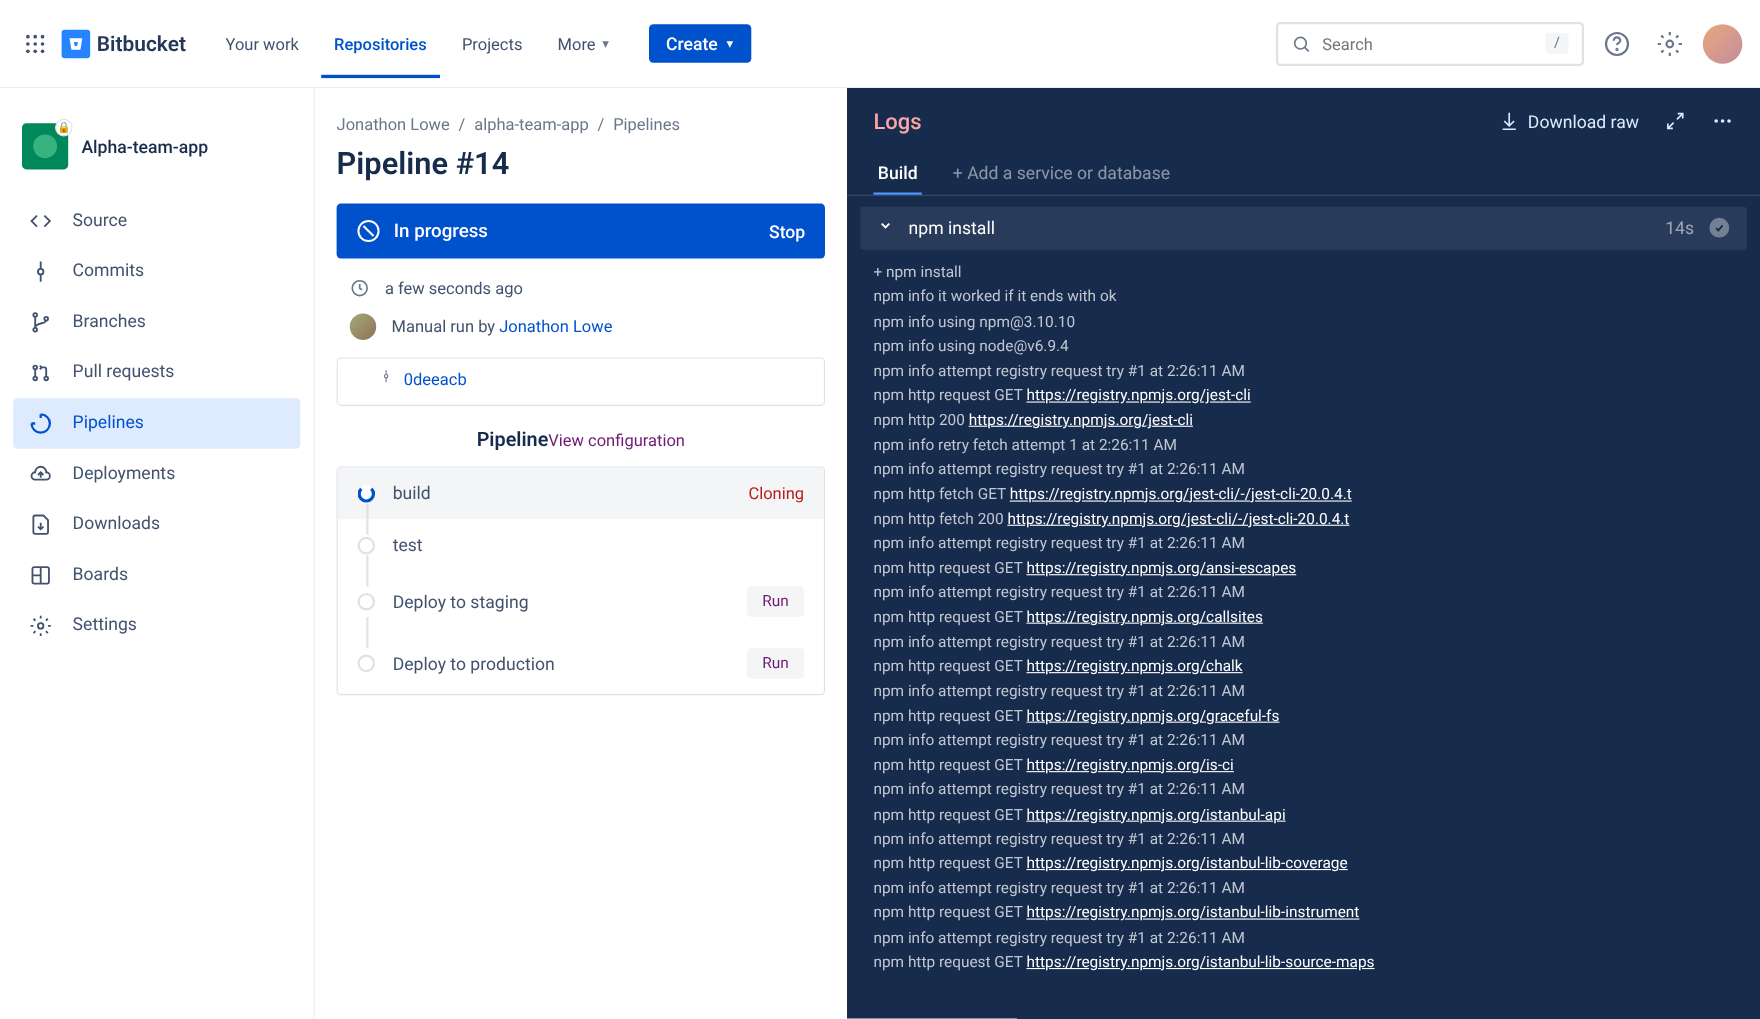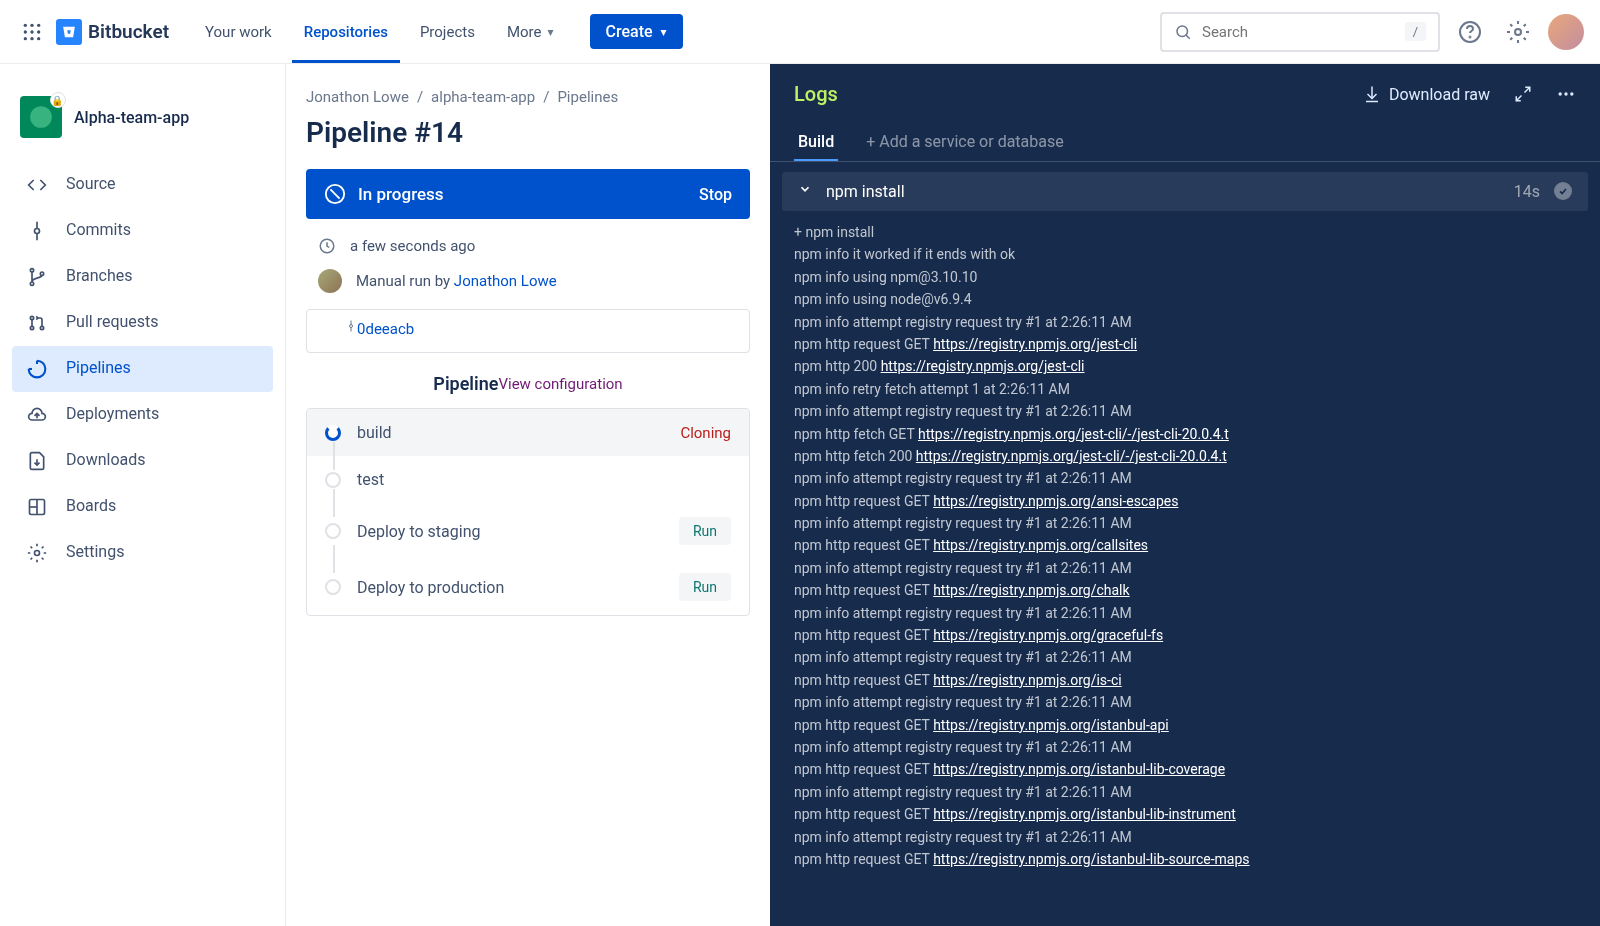--- a/index.html
+++ b/index.html
@@ -1,19 +1,19 @@
 <!DOCTYPE html>
 <html><head>
   <meta charset="utf-8">
   <style>
     * { box-sizing: border-box; margin: 0; padding: 0; font-family: -apple-system, BlinkMacSystemFont, "Segoe UI", Roboto, sans-serif; }
     body { width: 1600px; height: 926px; overflow: hidden; background: #fff; color: #172B4D; }
     
     
-    .topnav { height: 64px; border-bottom: 1px solid #EBECF0; display: flex; align-items: center; padding: 0 16px; }
+    .topnav { height: 80px; border-bottom: 1px solid #EBECF0; display: flex; align-items: center; padding: 0 16px; }
     .topnav-left { display: flex; align-items: center; gap: 8px; }
     .app-switcher { width: 32px; height: 32px; display: flex; align-items: center; justify-content: center; border-radius: 4px; cursor: pointer; }
     .logo-wrap { display: flex; align-items: center; gap: 6px; margin-right: 16px; cursor: pointer; }
     .logo-sq { width: 26px; height: 26px; background: #2684FF; border-radius: 3px; display: flex; align-items: center; justify-content: center; }
     .logo-text { font-weight: 600; font-size: 19px; color: #253858; }
     .nav-item { padding: 8px 12px; border-radius: 4px; cursor: pointer; font-size: 15px; color: #42526E; display: flex; align-items: center; gap: 6px; }
     .nav-item.active { color: #0052CC; font-weight: 500; border-bottom: 3px solid #0052CC; border-radius: 0; margin-top: 3px; height: 60px; }
     .create-btn { background: #0052CC; color: #fff; padding: 8px 16px; border-radius: 4px; cursor: pointer; display: flex; align-items: center; gap: 8px; font-weight: 500; margin-left: 16px; }
     .topnav-right { margin-left: auto; display: flex; align-items: center; gap: 12px; }
     .search-wrap { position: relative; display: flex; align-items: center; background: #fff; border: 2px solid #DFE1E6; border-radius: 4px; height: 40px; padding: 0 12px; width: 280px; }
@@ -42,40 +42,40 @@
     .page-title { font-size: 28px; font-weight: 600; margin-bottom: 20px; }
     .status-bar { background: #0052CC; color: #fff; border-radius: 4px; padding: 14px 18px; display: flex; align-items: center; justify-content: space-between; margin-bottom: 18px; }
     .status-left { display: flex; align-items: center; gap: 12px; font-weight: 500; font-size: 17px; }
     .stop-btn { color: #fff; font-weight: 500; cursor: pointer; font-size: 16px; }
     .meta-row { display: flex; align-items: center; gap: 14px; margin-bottom: 14px; color: #42526E; font-size: 15px; padding-left: 12px; }
     .meta-row a { color: #0052CC; text-decoration: none; }
     .user-avatar-sm { width: 24px; height: 24px; border-radius: 50%; background: linear-gradient(135deg, #a8a878, #8b7355); flex-shrink: 0; }
     
     .card { border: 1px solid #DFE1E6; border-radius: 4px; margin-top: 16px; margin-bottom: 20px; }
     .card-header { padding: 14px 18px; display: flex; justify-content: space-between; align-items: center; font-weight: 500; font-size: 16px; cursor: pointer; }
-    .commit-hash { padding: 10px 18px 14px 38px; color: #0052CC; cursor: pointer; display: flex; align-items: flex-start; gap: 0; font-size: 15px; }
+    .commit-hash { padding: 10px 18px 14px 38px; color: #0052CC; cursor: pointer; display: flex; align-items: flex-start; gap: 10px; font-size: 15px; }
     
     .section-header { display: flex; justify-content: center; align-items: center; margin-bottom: 14px; }
     .section-title { font-weight: 600; font-size: 18px; }
     .link-btn { color: #701a75; cursor: pointer; font-size: 15px; }
     
     .step-list { border: 1px solid #DFE1E6; border-radius: 4px; overflow: hidden; }
     .step-item { display: flex; align-items: center; padding: 14px 18px; gap: 16px; position: relative; }
     .step-item.active { background: #F4F5F7; }
     .step-item:not(:last-child)::after { content: ''; position: absolute; left: 26px; bottom: -14px; width: 2px; height: 28px; background: #DFE1E6; z-index: 0; }
     .step-dot { width: 16px; height: 16px; border-radius: 50%; border: 2px solid #DFE1E6; background: #fff; flex-shrink: 0; z-index: 1; }
     .step-dot.running { border: 3px solid #0052CC; border-top-color: transparent; }
     .step-name { flex: 1; font-size: 16px; color: #42526E; }
     .step-right { color: #b91c1c; font-size: 15px; }
-    .run-btn { background: #F4F5F7; border-radius: 4px; padding: 6px 14px; cursor: pointer; color: #0f766e; font-size: 14px; }
+    .run-btn { background: #F4F5F7; border-radius: 4px; padding: 6px 14px; cursor: pointer; color: #701a75; font-size: 14px; }
     
     
     .logs { flex: 1; background: #172B4D; color: #fff; display: flex; flex-direction: column; overflow: hidden; }
     .logs-header { padding: 18px 24px; display: flex; align-items: center; justify-content: space-between; }
-    .logs-title { font-size: 20px; font-weight: 500; color: #bef264; }
+    .logs-title { font-size: 20px; font-weight: 500; color: #fca5a5; }
     .logs-actions { display: flex; gap: 24px; }
     .logs-action { cursor: pointer; color: #DEEBFF; display: flex; align-items: center; gap: 8px; font-size: 16px; }
     .logs-tabs { border-bottom: 1px solid rgba(255,255,255,0.18); padding: 0 24px; display: flex; gap: 24px; }
     .logs-tab { padding: 8px 4px; cursor: pointer; color: rgba(255,255,255,0.5); font-size: 16px; border-bottom: 2px solid transparent; }
     .logs-tab.active { color: #fff; border-bottom-color: #4C9AFF; font-weight: 500; }
     .log-step { background: rgba(255,255,255,0.08); margin: 10px 12px 0; padding: 10px 16px; display: flex; align-items: flex-start; gap: 14px; border-radius: 3px; font-family: 'SFMono-Regular', Consolas, monospace; font-size: 16px; }
     .log-step-name { flex: 1; }
     .log-step-time { color: rgba(255,255,255,0.55); }
     .log-check { width: 18px; height: 18px; border-radius: 50%; background: rgba(255,255,255,0.35); display: flex; align-items: center; justify-content: center; }
     .log-body { flex: 1; overflow-y: auto; padding: 10px 24px; font-family: 'SFMono-Regular', Consolas, monospace; font-size: 14px; line-height: 1.6; }

